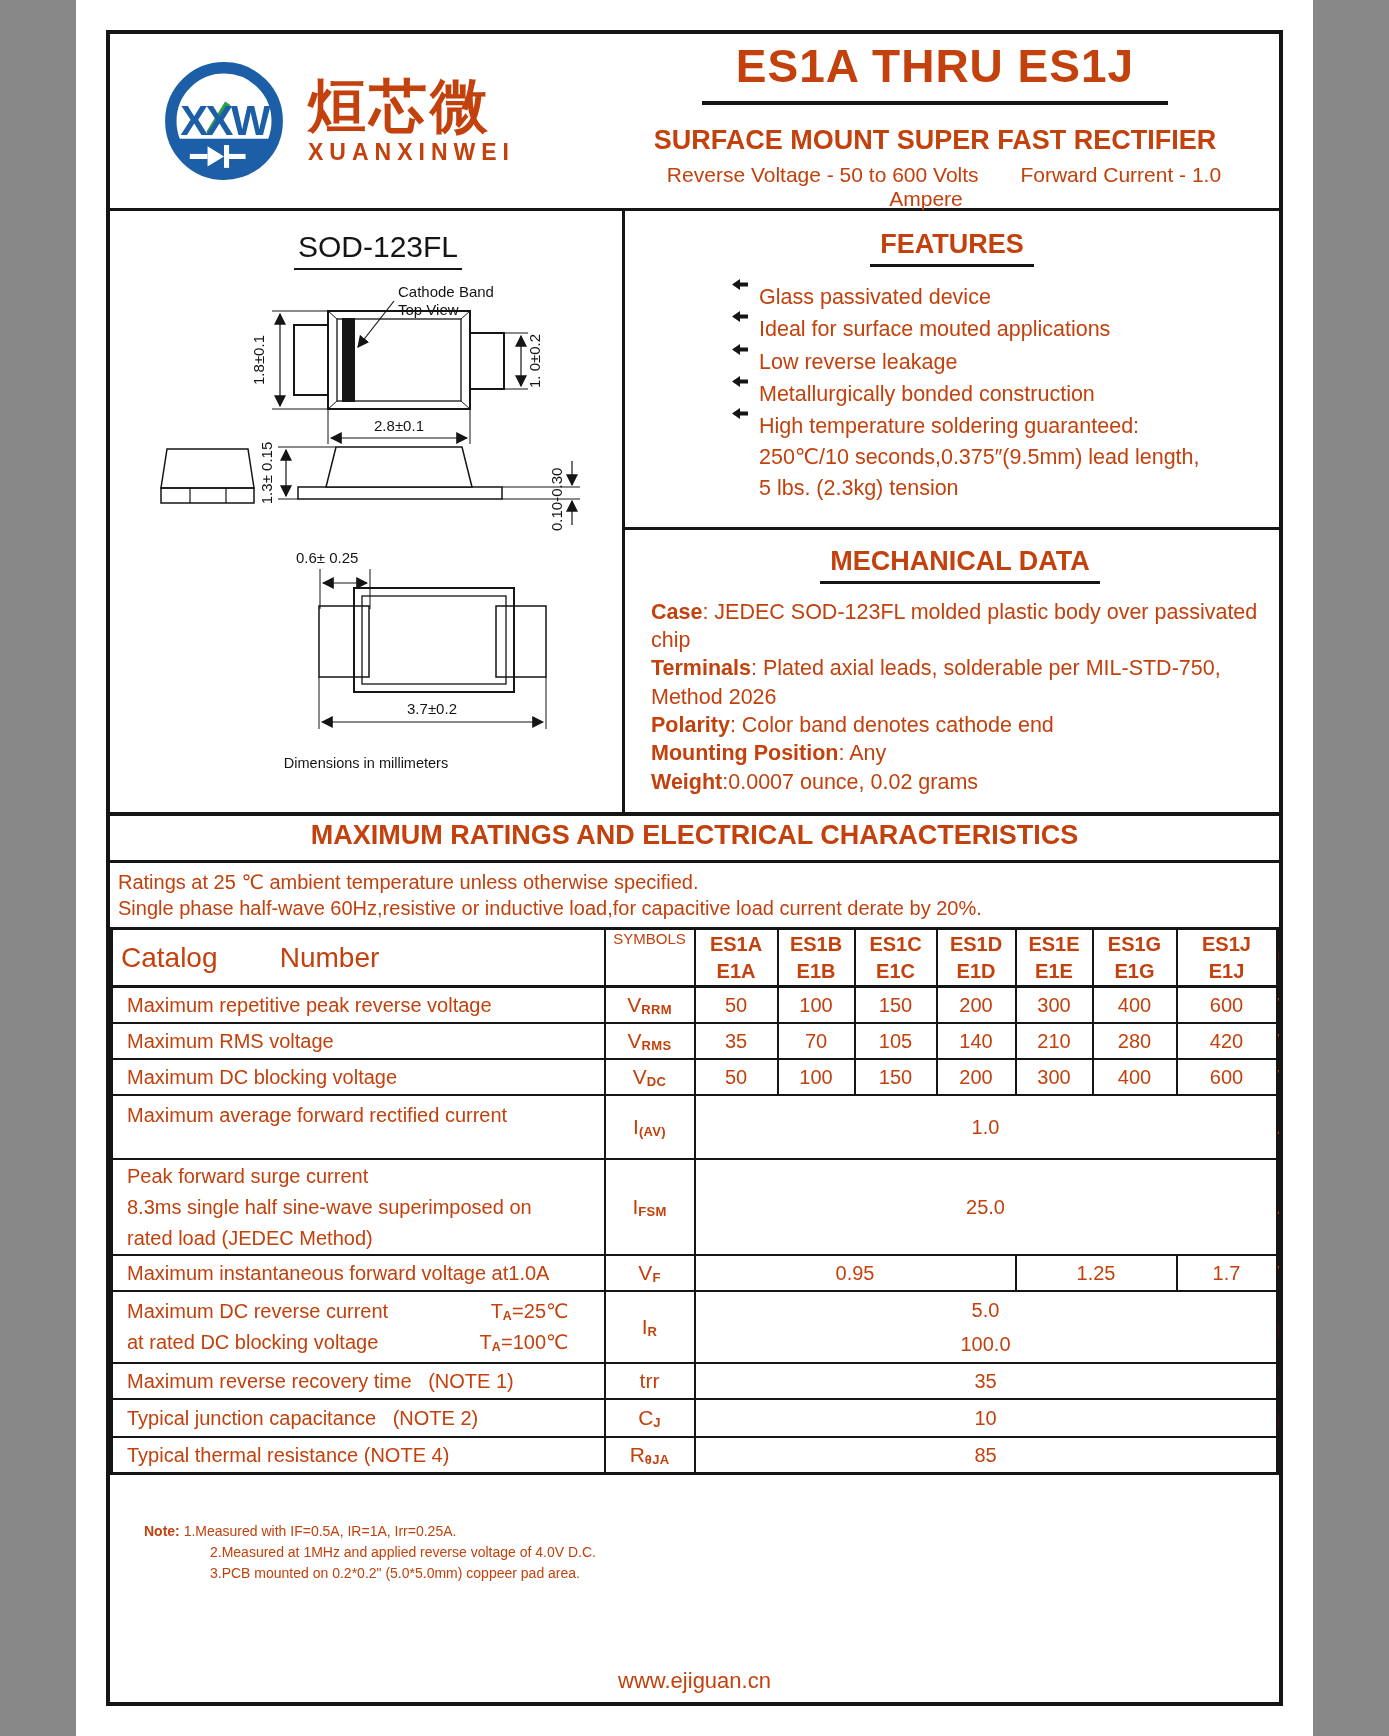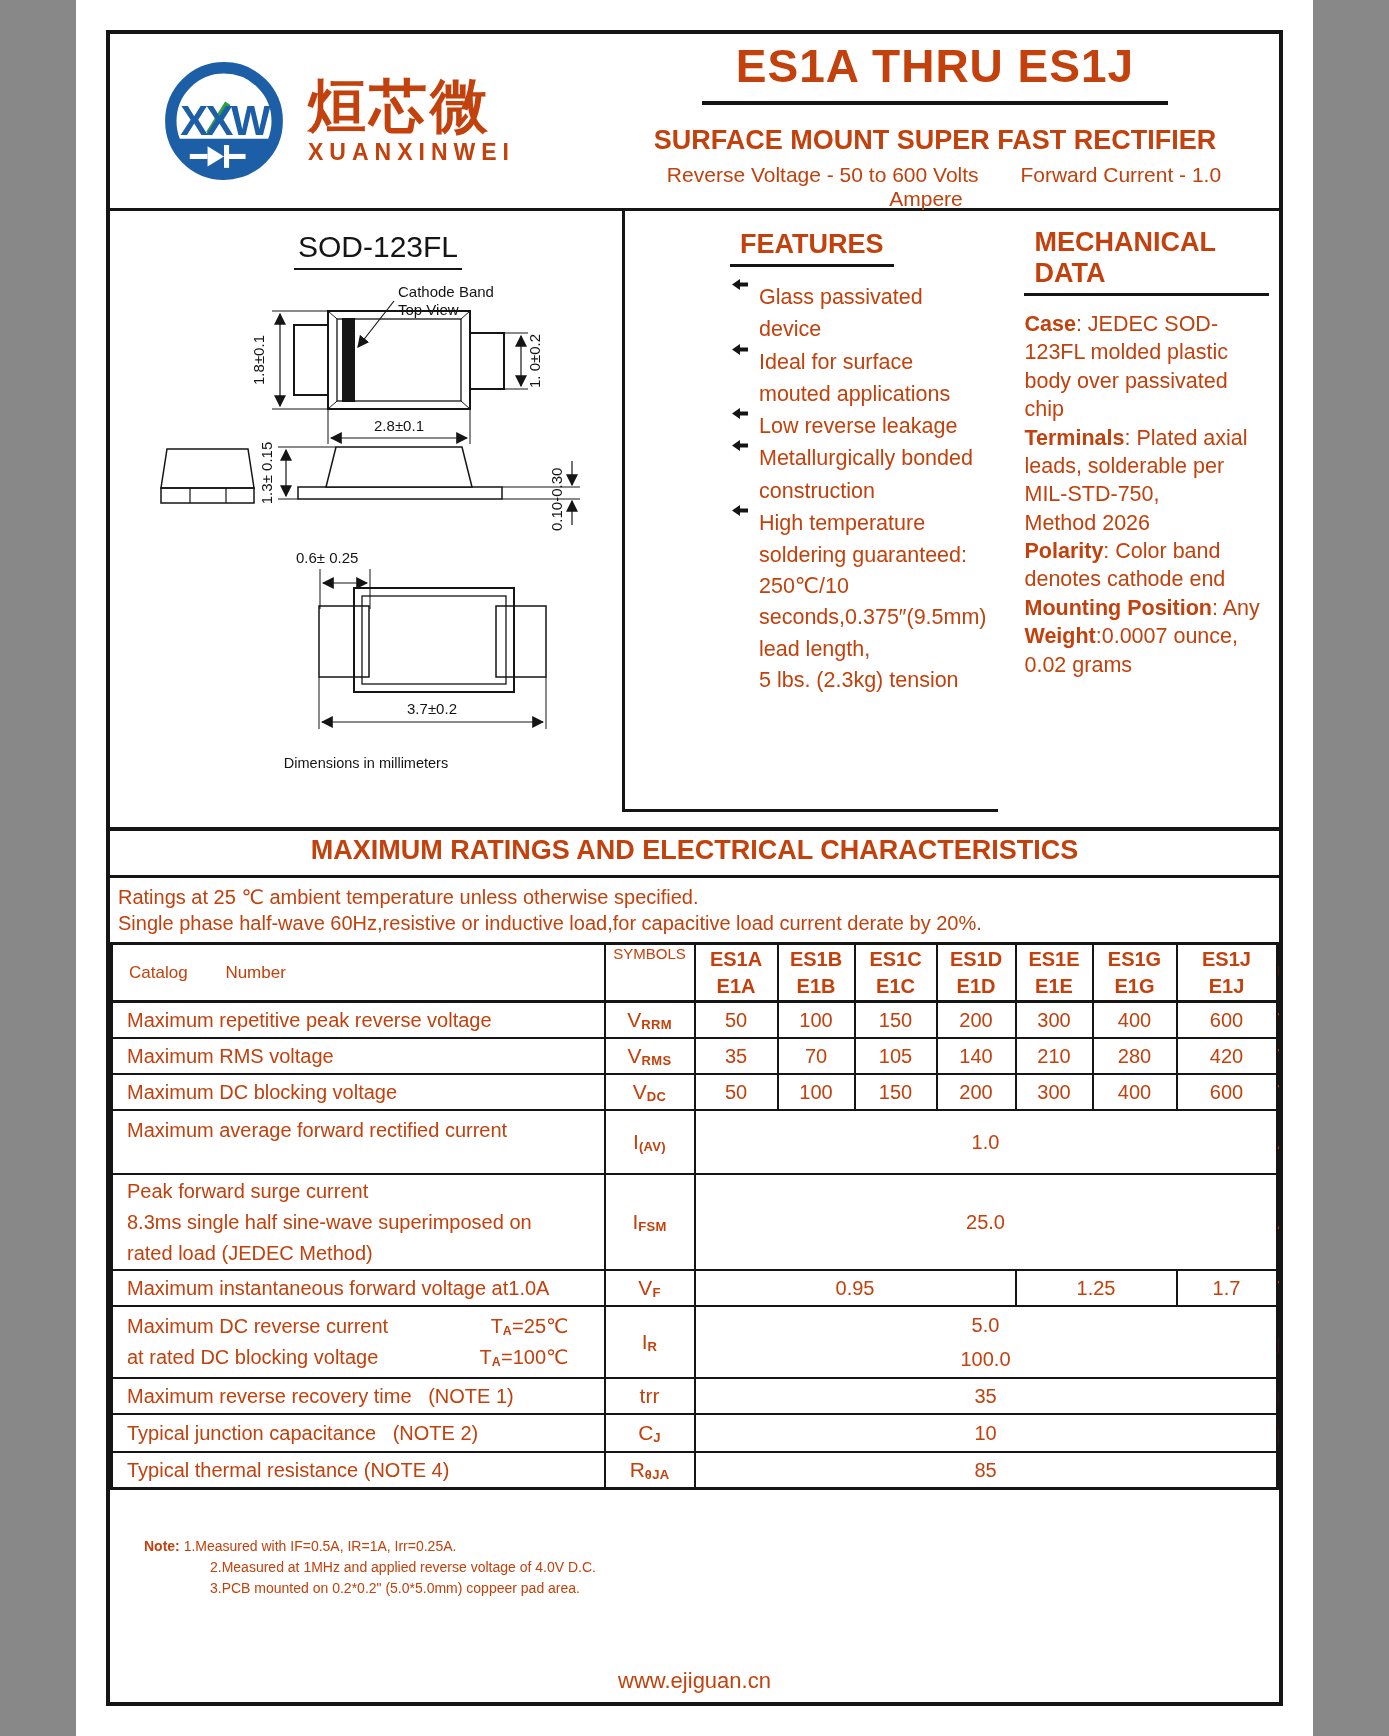--- a/index.html
+++ b/index.html
@@ -16,44 +16,44 @@
   .title-block{flex:1;text-align:center;padding-right:24px;}
   .part-range{display:inline-block;font-size:46px;font-weight:bold;letter-spacing:1px;
               border-bottom:4px solid #151515;padding:0 34px 8px 34px;margin:8px;}
   .subtitle{font-size:27px;font-weight:bold;margin-top:12px;}
   .tagline{font-size:21px;margin-top:7px;}
   .tagline span{margin:0 18px;}
 
   
   .cols{display:flex;flex:none;height:601px;}
   .col-left{width:512px;border-right:3px solid #151515;flex:none;}
-  .col-right{flex:1;display:flex;flex-direction:row;}
+  .col-right{flex:1;display:flex;flex-direction:column;}
   .features{border-bottom:3px solid #151515;padding:18px 12px 22px 12px;}
   .sec-title{display:table;margin:0 auto 14px auto;font-size:27px;font-weight:bold;
              border-bottom:3px solid #151515;padding:0 10px 4px 10px;}
   .feat-list{list-style:none;margin:4px 0 0 95px;padding:0;font-size:21.5px;}
   .feat-list li{display:flex;align-items:flex-start;line-height:1.5;}
   .feat-list .b-ic{flex:none;margin-right:10px;position:relative;top:-2px;}
   .feat-cont{font-size:21.5px;line-height:1.45;margin-left:122px;}
   .mech{padding:16px 10px 10px 26px;}
   .mech-line{font-size:21.5px;line-height:1.32;}
   .mech-line b{font-weight:bold;}
 
   
   .banner{flex:none;border-top:4px solid #151515;border-bottom:3px solid #151515;
-          text-align:center;font-size:27px;font-weight:bold;padding:4px 0 9px 0;margin-top:15px;}
+          text-align:center;font-size:27px;font-weight:bold;padding:4px 0 9px 0;}
   .intro{flex:none;font-size:20px;line-height:1.28;padding:7px 8px 6px 8px;}
 
   
   table.rt{border-collapse:collapse;width:100%;table-layout:fixed;border:3px solid #151515;flex:none;}
   .rt th,.rt td{border:2px solid #151515;padding:0;}
   .rt thead tr{height:58px;}
   .rt thead th{border-bottom:3px solid #151515;}
   .cath{text-align:left;vertical-align:middle;font-weight:normal;}
-  .cath span{font-size:17px;white-space:pre;padding-left:16px;display:inline-block;}
+  .cath span{font-size:28px;white-space:pre;padding-left:8px;display:inline-block;}
   .symh{font-size:15px;font-weight:normal;vertical-align:top;text-align:center;padding-top:5px;}
   .parth{text-align:center;vertical-align:middle;font-size:20px;font-weight:bold;line-height:1.35;}
   .unith{text-align:center;font-size:21px;font-weight:bold;}
   .param{text-align:left;vertical-align:middle;}
   .pline{font-size:20px;padding-left:14px;white-space:pre;line-height:1.55;display:flex;}
   .pline .cond{margin-left:auto;margin-right:35px;}
   .sym{text-align:center;vertical-align:middle;font-size:21px;}
   .sub{font-size:0.62em;font-weight:600;vertical-align:-0.15em;letter-spacing:0.3px;}
   .val{text-align:center;vertical-align:middle;font-size:20px;line-height:1.7;}
   .unit{text-align:center;vertical-align:middle;font-size:20px;}

